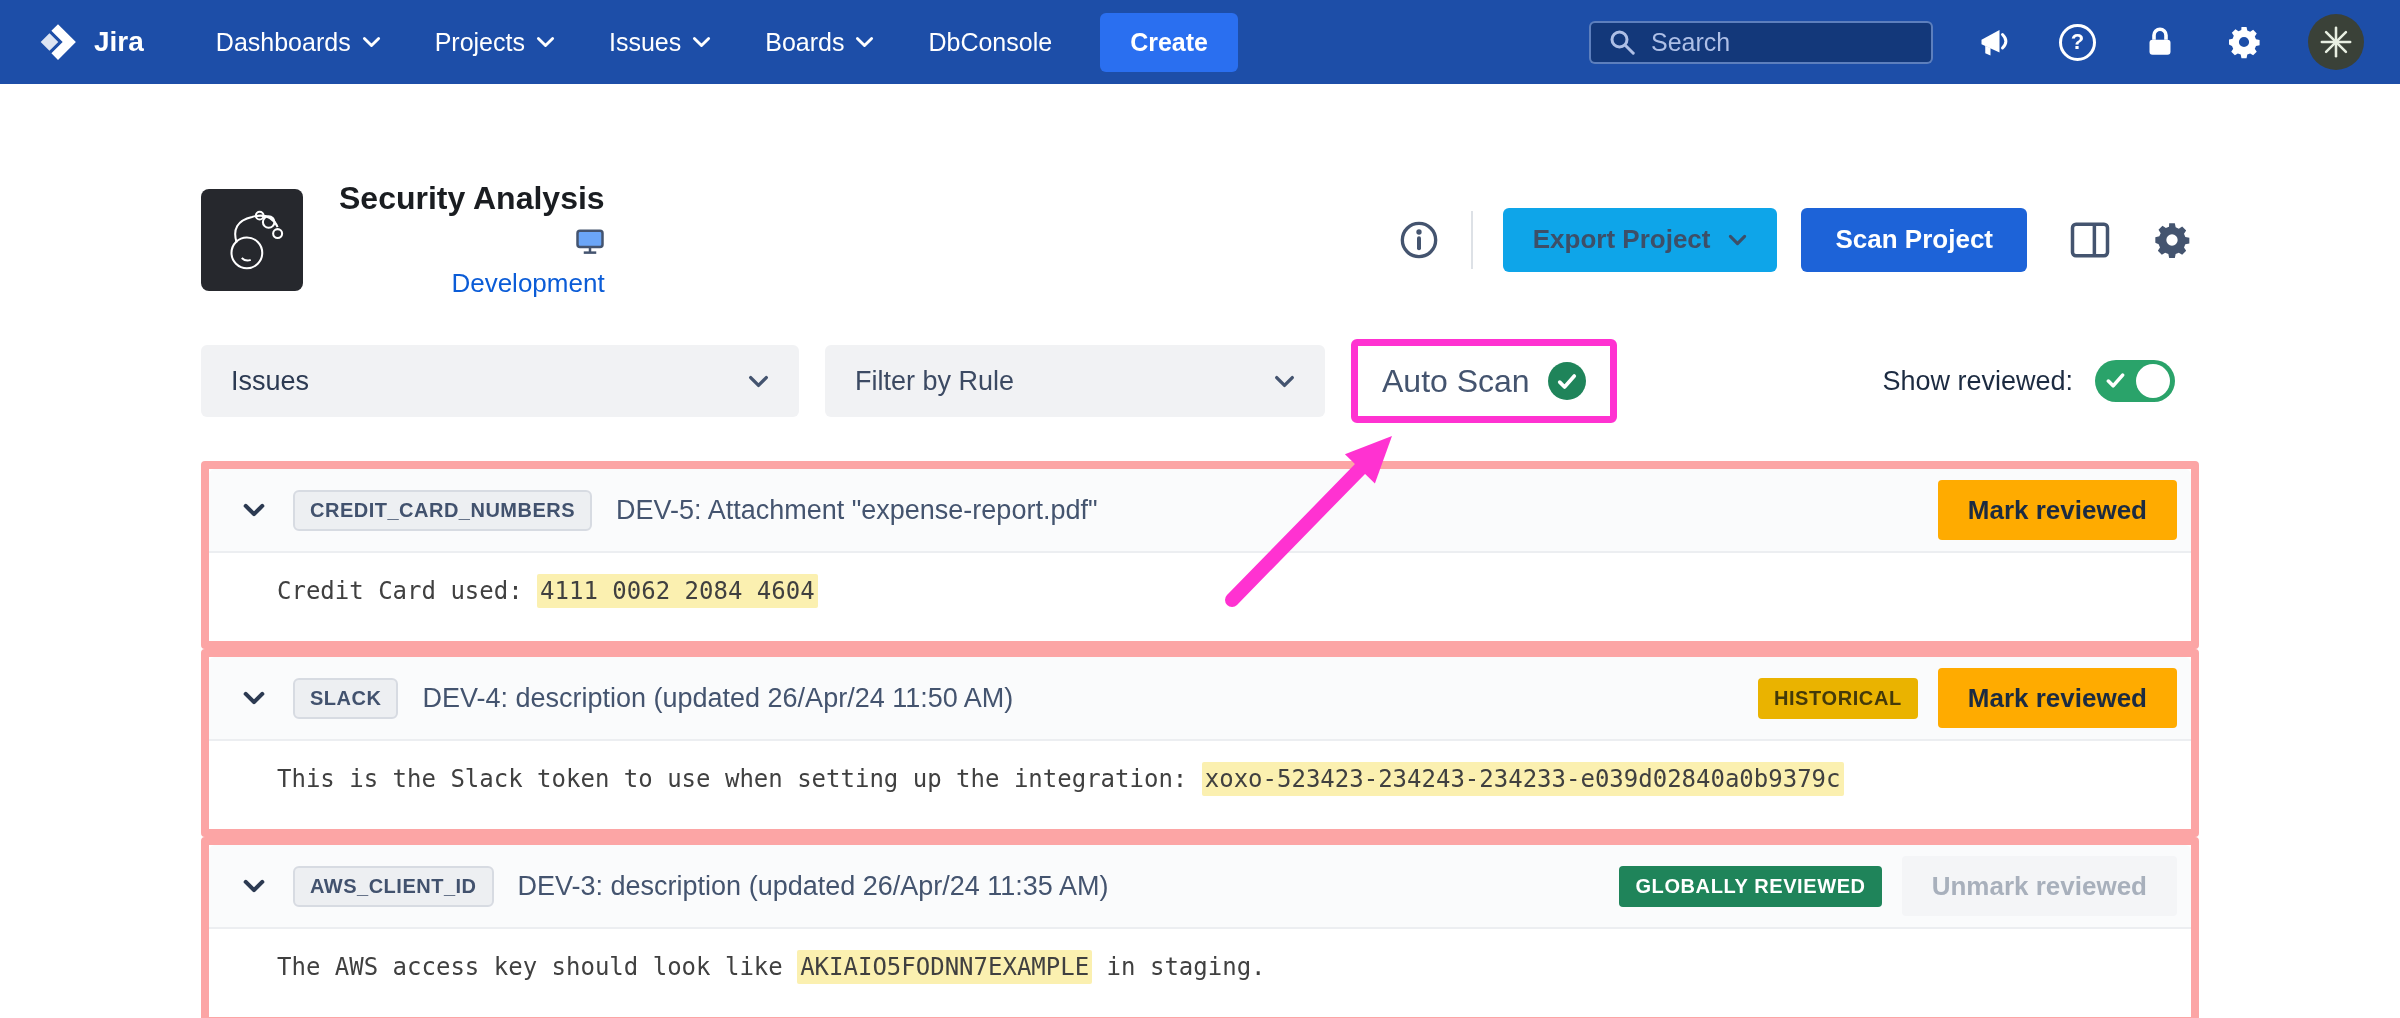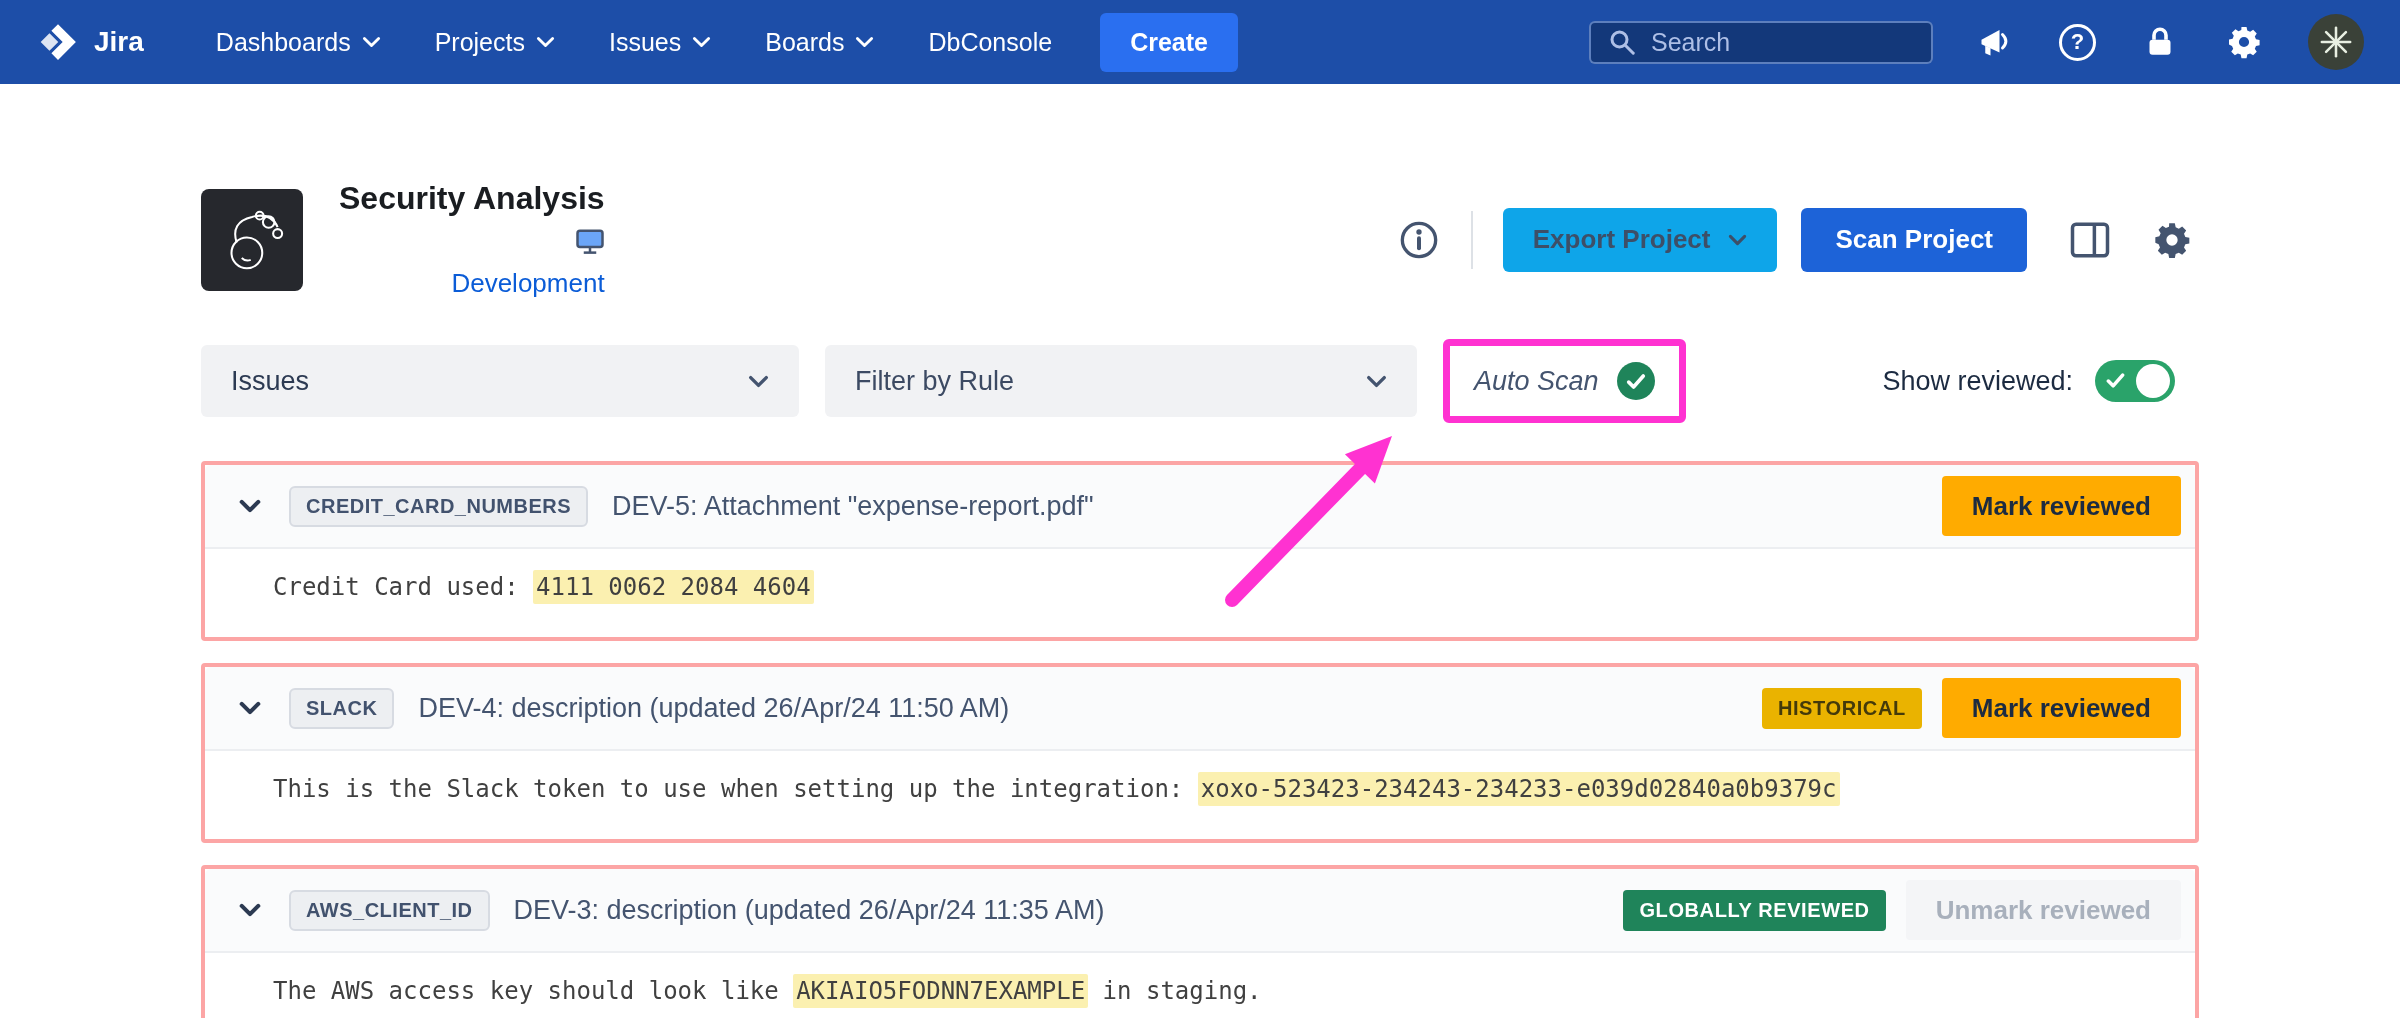--- a/index.html
+++ b/index.html
@@ -86,43 +86,43 @@
 
   
   .filter-row { margin-top:40px; display:flex; align-items:center; }
   .dropdown {
     height:72px; background:#f1f2f4; border-radius:6px;
     display:flex; align-items:center; justify-content:space-between;
     padding:0 30px; font-size:27px; color:#2c3a52; cursor:pointer;
   }
   .dropdown .chev { color:#44546f; width:21px; height:13px; }
   .dropdown.issues { width:598px; }
-  .dropdown.rule { width:592px; margin-left:26px; color:#3c4a63; }
+  .dropdown.rule { width:500px; margin-left:26px; color:#3c4a63; }
   .auto-scan-box {
     margin-left:26px; border:7px solid var(--annotation-pink,#ff32d1); border-radius:6px;
     padding:0 24px; height:84px; display:flex; align-items:center; gap:18px; background:#fff;
   }
-  .auto-scan-label { font-size:27px; color:#44546f; white-space:nowrap;font-style:italic; }
+  .auto-scan-label { font-size:32px; color:#44546f; white-space:nowrap; }
   .check-circle {
     width:38px; height:38px; border-radius:50%; background:var(--success-green,#1f845a);
     display:flex; align-items:center; justify-content:center; flex:0 0 auto;
   }
   .check-circle svg { width:20px; height:17px; }
   .filter-spacer { flex:1; }
   .show-reviewed-label { font-size:27px; color:#1c2b41; margin-right:22px; white-space:nowrap; }
   .toggle {
     width:80px; height:42px; border-radius:22px; background:var(--toggle-green,#2aa36a);
     position:relative; cursor:pointer; flex:0 0 auto; margin-right:24px;
   }
   .toggle .tick { position:absolute; left:11px; top:12px; width:19px; height:17px; }
   .toggle .knob { position:absolute; right:5px; top:4px; width:34px; height:34px; border-radius:50%; background:#fff; }
 
   
   .cards { margin-top:38px; }
-  .card { border:4px solid #fca5a5; border-radius:4px; background:#fff; margin-bottom:22px; }
+  .card { border:8px solid #fca5a5; border-radius:4px; background:#fff; }
   .card-header {
     height:84px; background:#fafbfc; border-bottom:2px solid #eceef1;
     display:flex; align-items:center; padding:0 14px 0 34px; border-radius:6px 6px 0 0;
   }
   .chev-btn { color:#2c3a52; margin-right:28px; background:none; border:none; display:flex; cursor:pointer; }
   .chev-btn .chev { width:22px; height:14px; }
   .rule-chip {
     font-size:20px; font-weight:700; letter-spacing:.5px; color:#42526e;
     background:#edeff2; border:2px solid #d7dbe2; border-radius:6px; padding:7px 15px; white-space:nowrap;
   }

